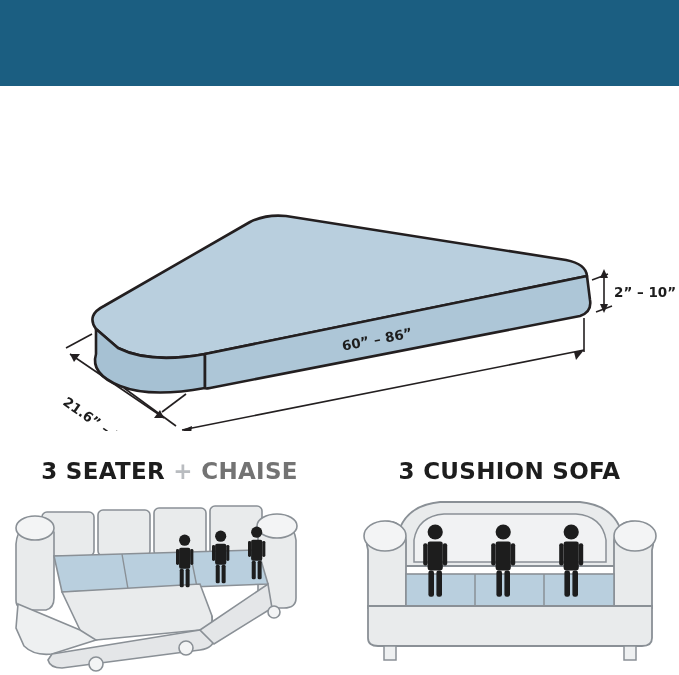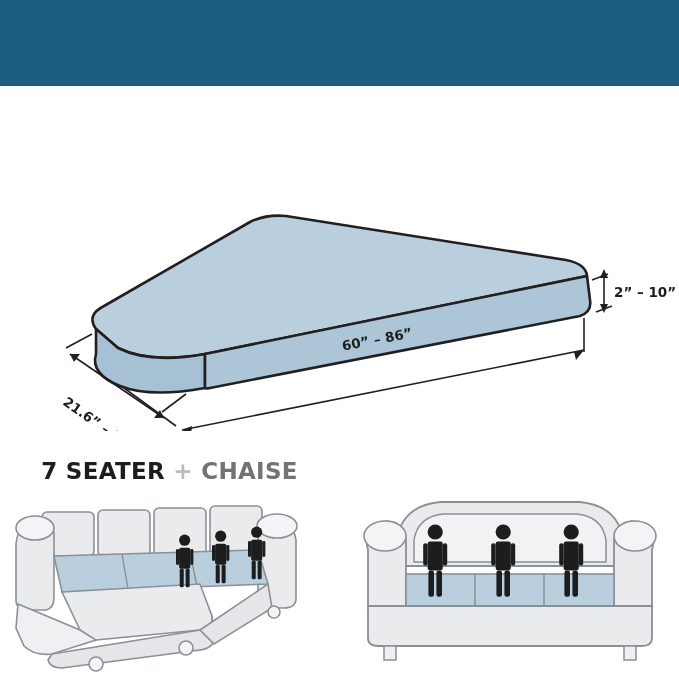--- a/index.html
+++ b/index.html
@@ -218,21 +218,21 @@
         <path d="M 584 264 L 574 266 L 576 274 Z" fill="#231f20" stroke="none"></path>
       </g>
       <text class="dim-label" x="378" y="258" text-anchor="middle" transform="rotate(-11 378 258)">60” – 86”</text>
     </svg>
   </div>
 
   <div class="bottom">
 
     <div class="panel panel-left">
       <div class="panel-title">
-        <span>7 SEATER</span>
+        <span>3 SEATER</span>
         <span class="plus">+</span>
         <span class="muted">CHAISE</span>
       </div>
       <div class="panel-figure">
         <svg width="339" height="187" viewBox="0 0 339 187" xmlns="http://www.w3.org/2000/svg">
 
           <g stroke="#8a9096" stroke-width="1.6" fill="#e9ebec">
             <rect x="42" y="24" width="52" height="44" rx="5"></rect>
             <rect x="98" y="22" width="52" height="46" rx="5"></rect>
             <rect x="154" y="20" width="52" height="48" rx="5"></rect>
@@ -282,20 +282,23 @@
               <rect x="23" y="24" width="5" height="26" rx="2.4"></rect>
               <rect x="6" y="56" width="6.5" height="30" rx="2.6"></rect>
               <rect x="15.5" y="56" width="6.5" height="30" rx="2.6"></rect>
             </g>
           </g>
         </svg>
       </div>
     </div>
 
     <div class="panel panel-right">
+      <div class="panel-title">
+        <span>3 CUSHION SOFA</span>
+      </div>
       <div class="panel-figure">
         <svg width="339" height="187" viewBox="0 0 339 187" xmlns="http://www.w3.org/2000/svg">
 
           <path d="M 56 56 Q 60 18 100 14 L 240 14 Q 280 18 284 56 L 284 78 L 56 78 Z" fill="#e9ebec" stroke="#8a9096" stroke-width="1.8"></path>
           <path d="M 74 52 Q 78 28 104 26 L 236 26 Q 262 28 266 52 L 266 74 L 74 74 Z" fill="#f1f2f3" stroke="#8a9096" stroke-width="1.5"></path>
 
           <path d="M 28 62 Q 22 40 42 34 Q 62 30 66 52 L 66 120 L 28 120 Z" fill="#e9ebec" stroke="#8a9096" stroke-width="1.8"></path>
           <ellipse cx="45" cy="48" rx="21" ry="15" fill="#f3f4f5" stroke="#8a9096" stroke-width="1.6"></ellipse>
           <path d="M 312 62 Q 318 40 298 34 Q 278 30 274 52 L 274 120 L 312 120 Z" fill="#e9ebec" stroke="#8a9096" stroke-width="1.8"></path>
           <ellipse cx="295" cy="48" rx="21" ry="15" fill="#f3f4f5" stroke="#8a9096" stroke-width="1.6"></ellipse>

